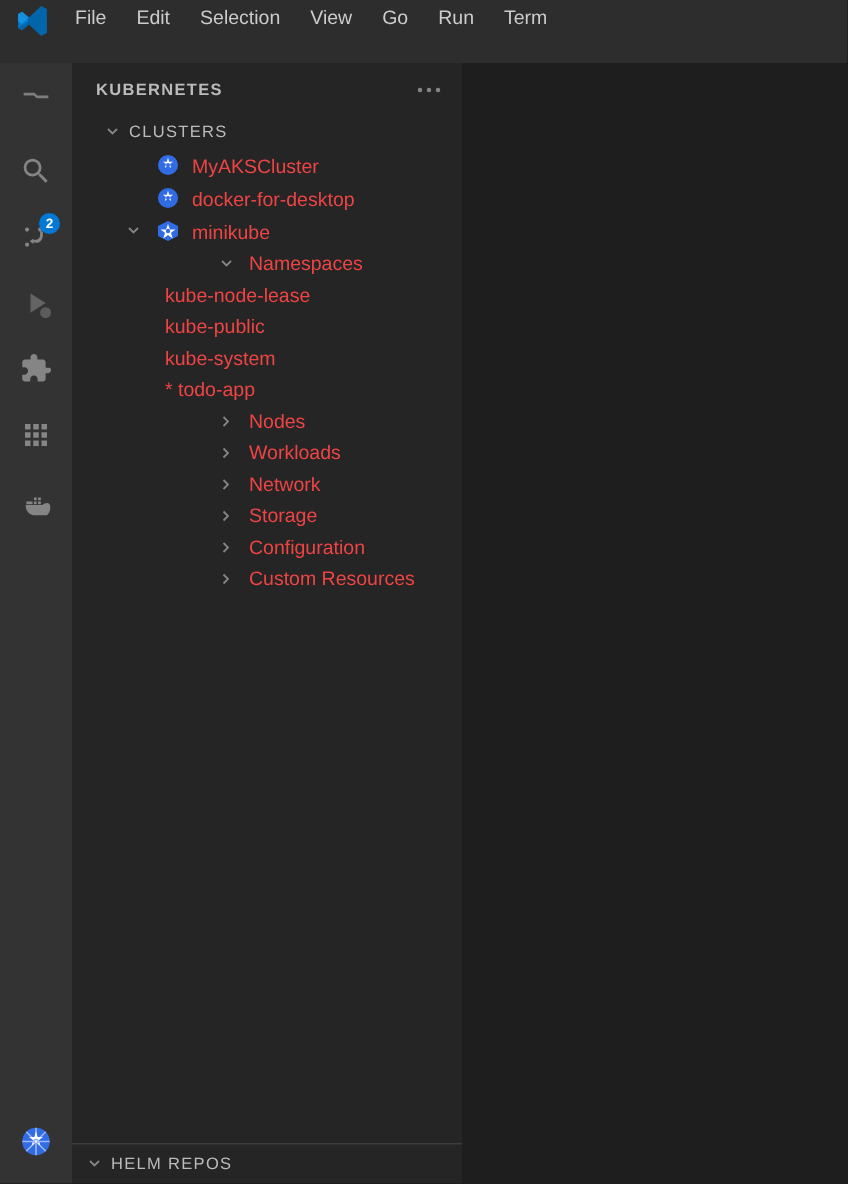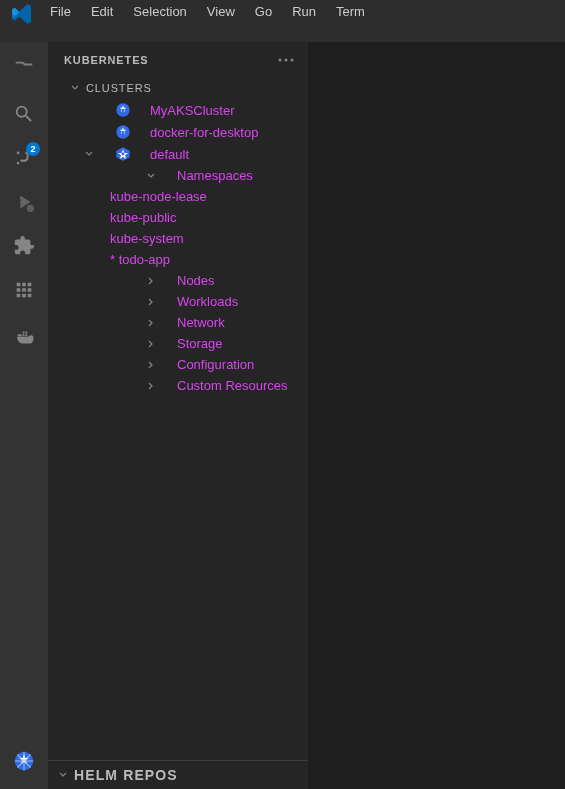--- a/index.html
+++ b/index.html
@@ -162,22 +162,22 @@
       letter-spacing: 0.08em;
       color: #bbbbbb;
       gap: 4px;
     }
 
     .tree-item {
       display: flex;
       align-items: center;
       padding: 3px 8px;
       cursor: pointer;
-      gap: 19px;
-      color: #d946ef;
+      gap: 8px;
+      color: #ef4444;
       font-size: 13px;
       white-space: nowrap;
     }
 
     .chevron {
       width: 14px;
       height: 14px;
       display: flex;
       align-items: center;
       justify-content: center;
@@ -207,22 +207,22 @@
     
     .helm-section {
       flex-shrink: 0;
       border-top: 1px solid #3d3d3d;
     }
     .helm-header {
       display: flex;
       align-items: center;
       padding: 6px 8px;
       cursor: pointer;
-      font-size: 14px;
-      font-weight: 700;
+      font-size: 11px;
+      font-weight: 400;
       letter-spacing: 0.08em;
       color: #bbbbbb;
       gap: 4px;
     }
 
     
     .editor-area {
       flex: 1;
       background: #1e1e1e;
     }
@@ -363,21 +363,21 @@
         <div class="chevron">
           <svg viewBox="0 0 10 10" fill="currentColor">
               <path d="M2 3l3 3 3-3" stroke="currentColor" stroke-width="1.2" fill="none"></path>
             </svg>
         </div>
         <svg class="k8s-icon" viewBox="0 0 24 24" fill="none" xmlns="http://www.w3.org/2000/svg">
           <polygon points="12,2 22,7 22,17 12,22 2,17 2,7" fill="#326CE5"></polygon>
           <path d="M12 5L14 10.5h5.5l-4.5 3.2 1.7 5.8-4.7-3.4-4.7 3.4 1.7-5.8-4.5-3.2H10L12 5z" fill="white"></path>
           <circle cx="12" cy="12" r="2.2" fill="#326CE5"></circle>
         </svg>
-        <span>default</span>
+        <span>minikube</span>
       </div>
 
       <div class="tree-item indent-3">
         <div class="chevron">
           <svg viewBox="0 0 10 10" fill="currentColor">
               <path d="M2 3l3 3 3-3" stroke="currentColor" stroke-width="1.2" fill="none"></path>
             </svg>
         </div>
         <span>Namespaces</span>
       </div>

